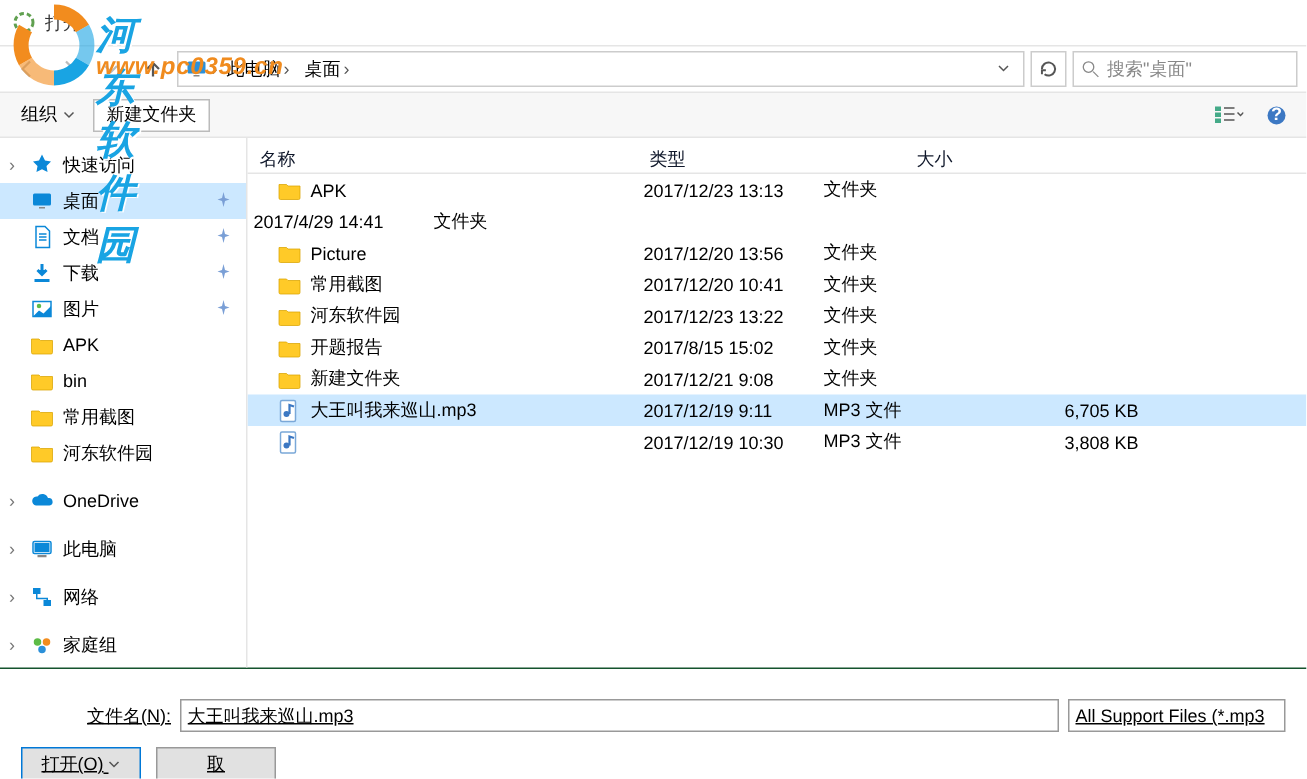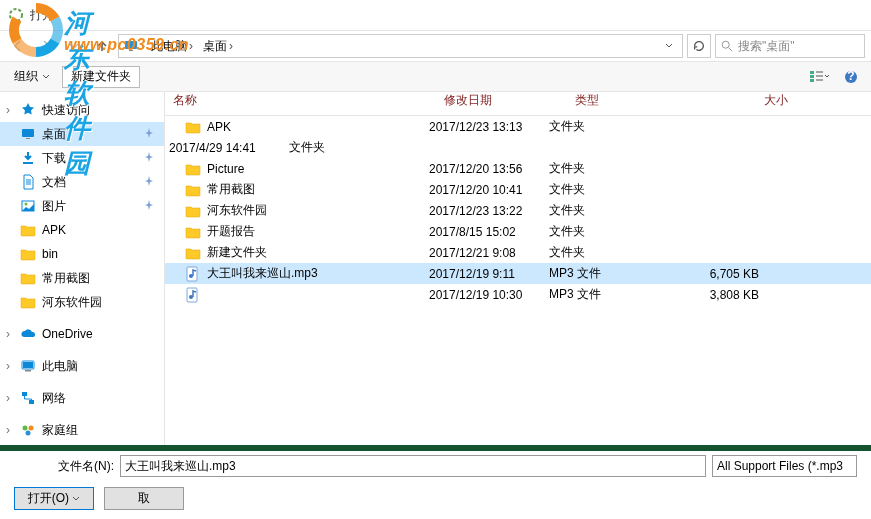--- a/index.html
+++ b/index.html
@@ -29,34 +29,34 @@
 .body-area { display:flex; height:calc(519px - 30px - 32px - 30px - 74px); }
 .sidebar { width:165px; border-right:1px solid #e5e5e5; overflow-y:auto; padding-top:6px; }
 .sb-item { height:24px; display:flex; align-items:center; padding-left:20px; gap:6px; }
 .sb-item.selected { background:#cce8ff; }
 .sb-item .pin { margin-left:auto; margin-right:10px; color:#7a9fd6; }
 .sb-icon { width:16px; height:16px; display:flex; align-items:center; justify-content:center; }
 .sb-icon svg { width:16px; height:16px; }
 .sb-expand { position:absolute; margin-left:-14px; color:#777; }
 
 .filelist { flex:1; display:flex; flex-direction:column; }
-.fl-header { height:24px; display:flex; align-items:flex-start; border-bottom:1px solid #e5e5e5; padding:0 4px; color:#7f1d1d;gap:11px; }
+.fl-header { height:24px; display:flex; align-items:flex-end; border-bottom:1px solid #e5e5e5; padding:0 4px; color:#0f172a; }
 .fl-header span { padding:0 4px; }
 .col-name { width:260px; }
 .col-date { width:120px; }
 .col-type { width:100px; }
 .col-size { width:110px; text-align:right; }
 .fl-rows { flex:1; overflow-y:auto; }
 .fl-row { height:21px; display:flex; align-items:center; padding:0 4px; }
 .fl-row.selected { background:#cce8ff; }
 .fl-row .col-name { display:flex; align-items:center; gap:6px; padding-left:16px; }
 .f-icon { width:16px; height:16px; }
 .folder-icon { fill:#ffca28; stroke:#d9a400; stroke-width:.5; }
 
-.footer { height:74px; border-top:6px solid #14532d; padding:4px 14px; }
+.footer { height:74px; border-top:1px solid #14532d; padding:20px 14px;text-decoration:underline; }
 .fn-row { display:flex; align-items:center; gap:6px; }
 .fn-label { width:100px; text-align:right; }
 .fn-input { flex:1; height:22px; border:1px solid #999; padding:0 4px; }
 .fn-filter { width:145px; height:22px; border:1px solid #999; display:flex; align-items:center; padding:0 4px; justify-content:space-between; overflow:hidden; white-space:nowrap; }
 .btn-row { display:flex; justify-content:flex-start; gap:10px; margin-top:10px; }
 .dlg-btn { min-width:80px; height:23px; border:1px solid #999; background:#e1e1e1; display:flex; align-items:center; justify-content:center; padding:0 10px; }
 .dlg-btn.primary { border:1px solid #0078d7; }
 
 
 .wm { position:absolute; left:8px; top:2px; font-family:"SimHei",sans-serif; pointer-events:none; }
@@ -190,44 +190,44 @@
           </svg>
         </span>
         <span>桌面</span>
         <span class="pin"><svg width="10" height="10" viewBox="0 0 10 10">
             <path d="M5 0l1 4 3 1-3 1-1 4-1-4-3-1 3-1z" fill="#7a9fd6"></path>
           </svg></span>
       </div>
       <div class="sb-item">
         <span class="sb-icon">
           <svg viewBox="0 0 16 16" class="f-icon">
+            <path d="M4 1h6l3 3v11H4z" fill="#fff" stroke="#0b88d8"></path>
+            <path d="M6 6h5M6 8h5M6 10h5" stroke="#0b88d8"></path>
+          </svg>
+        </span>
+        <span>文档</span>
+        <span class="pin"><svg width="10" height="10" viewBox="0 0 10 10">
+            <path d="M5 0l1 4 3 1-3 1-1 4-1-4-3-1 3-1z" fill="#7a9fd6"></path>
+          </svg></span>
+      </div>
+      <div class="sb-item">
+        <span class="sb-icon">
+          <svg viewBox="0 0 16 16" class="f-icon">
             <path class="c-dl" d="M8 2v7M5 6l3 3 3-3" fill="none" stroke="#0b88d8" stroke-width="2"></path>
             <rect x="3" y="12" width="10" height="2" class="c-dl"></rect>
           </svg>
         </span>
         <span>下载</span>
         <span class="pin"><svg width="10" height="10" viewBox="0 0 10 10">
             <path d="M5 0l1 4 3 1-3 1-1 4-1-4-3-1 3-1z" fill="#7a9fd6"></path>
           </svg></span>
       </div>
       <div class="sb-item">
         <span class="sb-icon">
           <svg viewBox="0 0 16 16" class="f-icon">
-            <path d="M4 1h6l3 3v11H4z" fill="#fff" stroke="#0b88d8"></path>
-            <path d="M6 6h5M6 8h5M6 10h5" stroke="#0b88d8"></path>
-          </svg>
-        </span>
-        <span>文档</span>
-        <span class="pin"><svg width="10" height="10" viewBox="0 0 10 10">
-            <path d="M5 0l1 4 3 1-3 1-1 4-1-4-3-1 3-1z" fill="#7a9fd6"></path>
-          </svg></span>
-      </div>
-      <div class="sb-item">
-        <span class="sb-icon">
-          <svg viewBox="0 0 16 16" class="f-icon">
             <rect x="2" y="3" width="12" height="10" fill="#fff" stroke="#0b88d8"></rect>
             <circle cx="6" cy="6" r="1.5" fill="#5dbb46"></circle>
             <path d="M2 13l4-4 3 2 5-5v7z" class="c-pic"></path>
           </svg>
         </span>
         <span>图片</span>
         <span class="pin"><svg width="10" height="10" viewBox="0 0 10 10">
             <path d="M5 0l1 4 3 1-3 1-1 4-1-4-3-1 3-1z" fill="#7a9fd6"></path>
           </svg></span>
       </div>
@@ -306,21 +306,20 @@
             <circle cx="11" cy="6" r="2.5" fill="#f28c1e"></circle>
             <circle cx="8" cy="11" r="2.5" fill="#2b90d9"></circle>
           </svg>
         </span>
         <span>家庭组</span>
       </div>
     </div>
   <div class="filelist">
     <div class="fl-header">
       <span class="col-name">名称</span>
-      <span class="col-date">修改日期</span>
       <span class="col-type">类型</span>
       <span class="col-size">大小</span>
     </div>
     <div class="fl-rows" id="filerows">
         <div class="fl-row">
           <span class="col-name">
             <svg viewBox="0 0 16 16" class="f-icon">
               <path class="folder-icon" d="M1 4h5l1 1h8v8a1 1 0 0 1-1 1H2a1 1 0 0 1-1-1z"></path>
             </svg>
             <span>APK</span>

